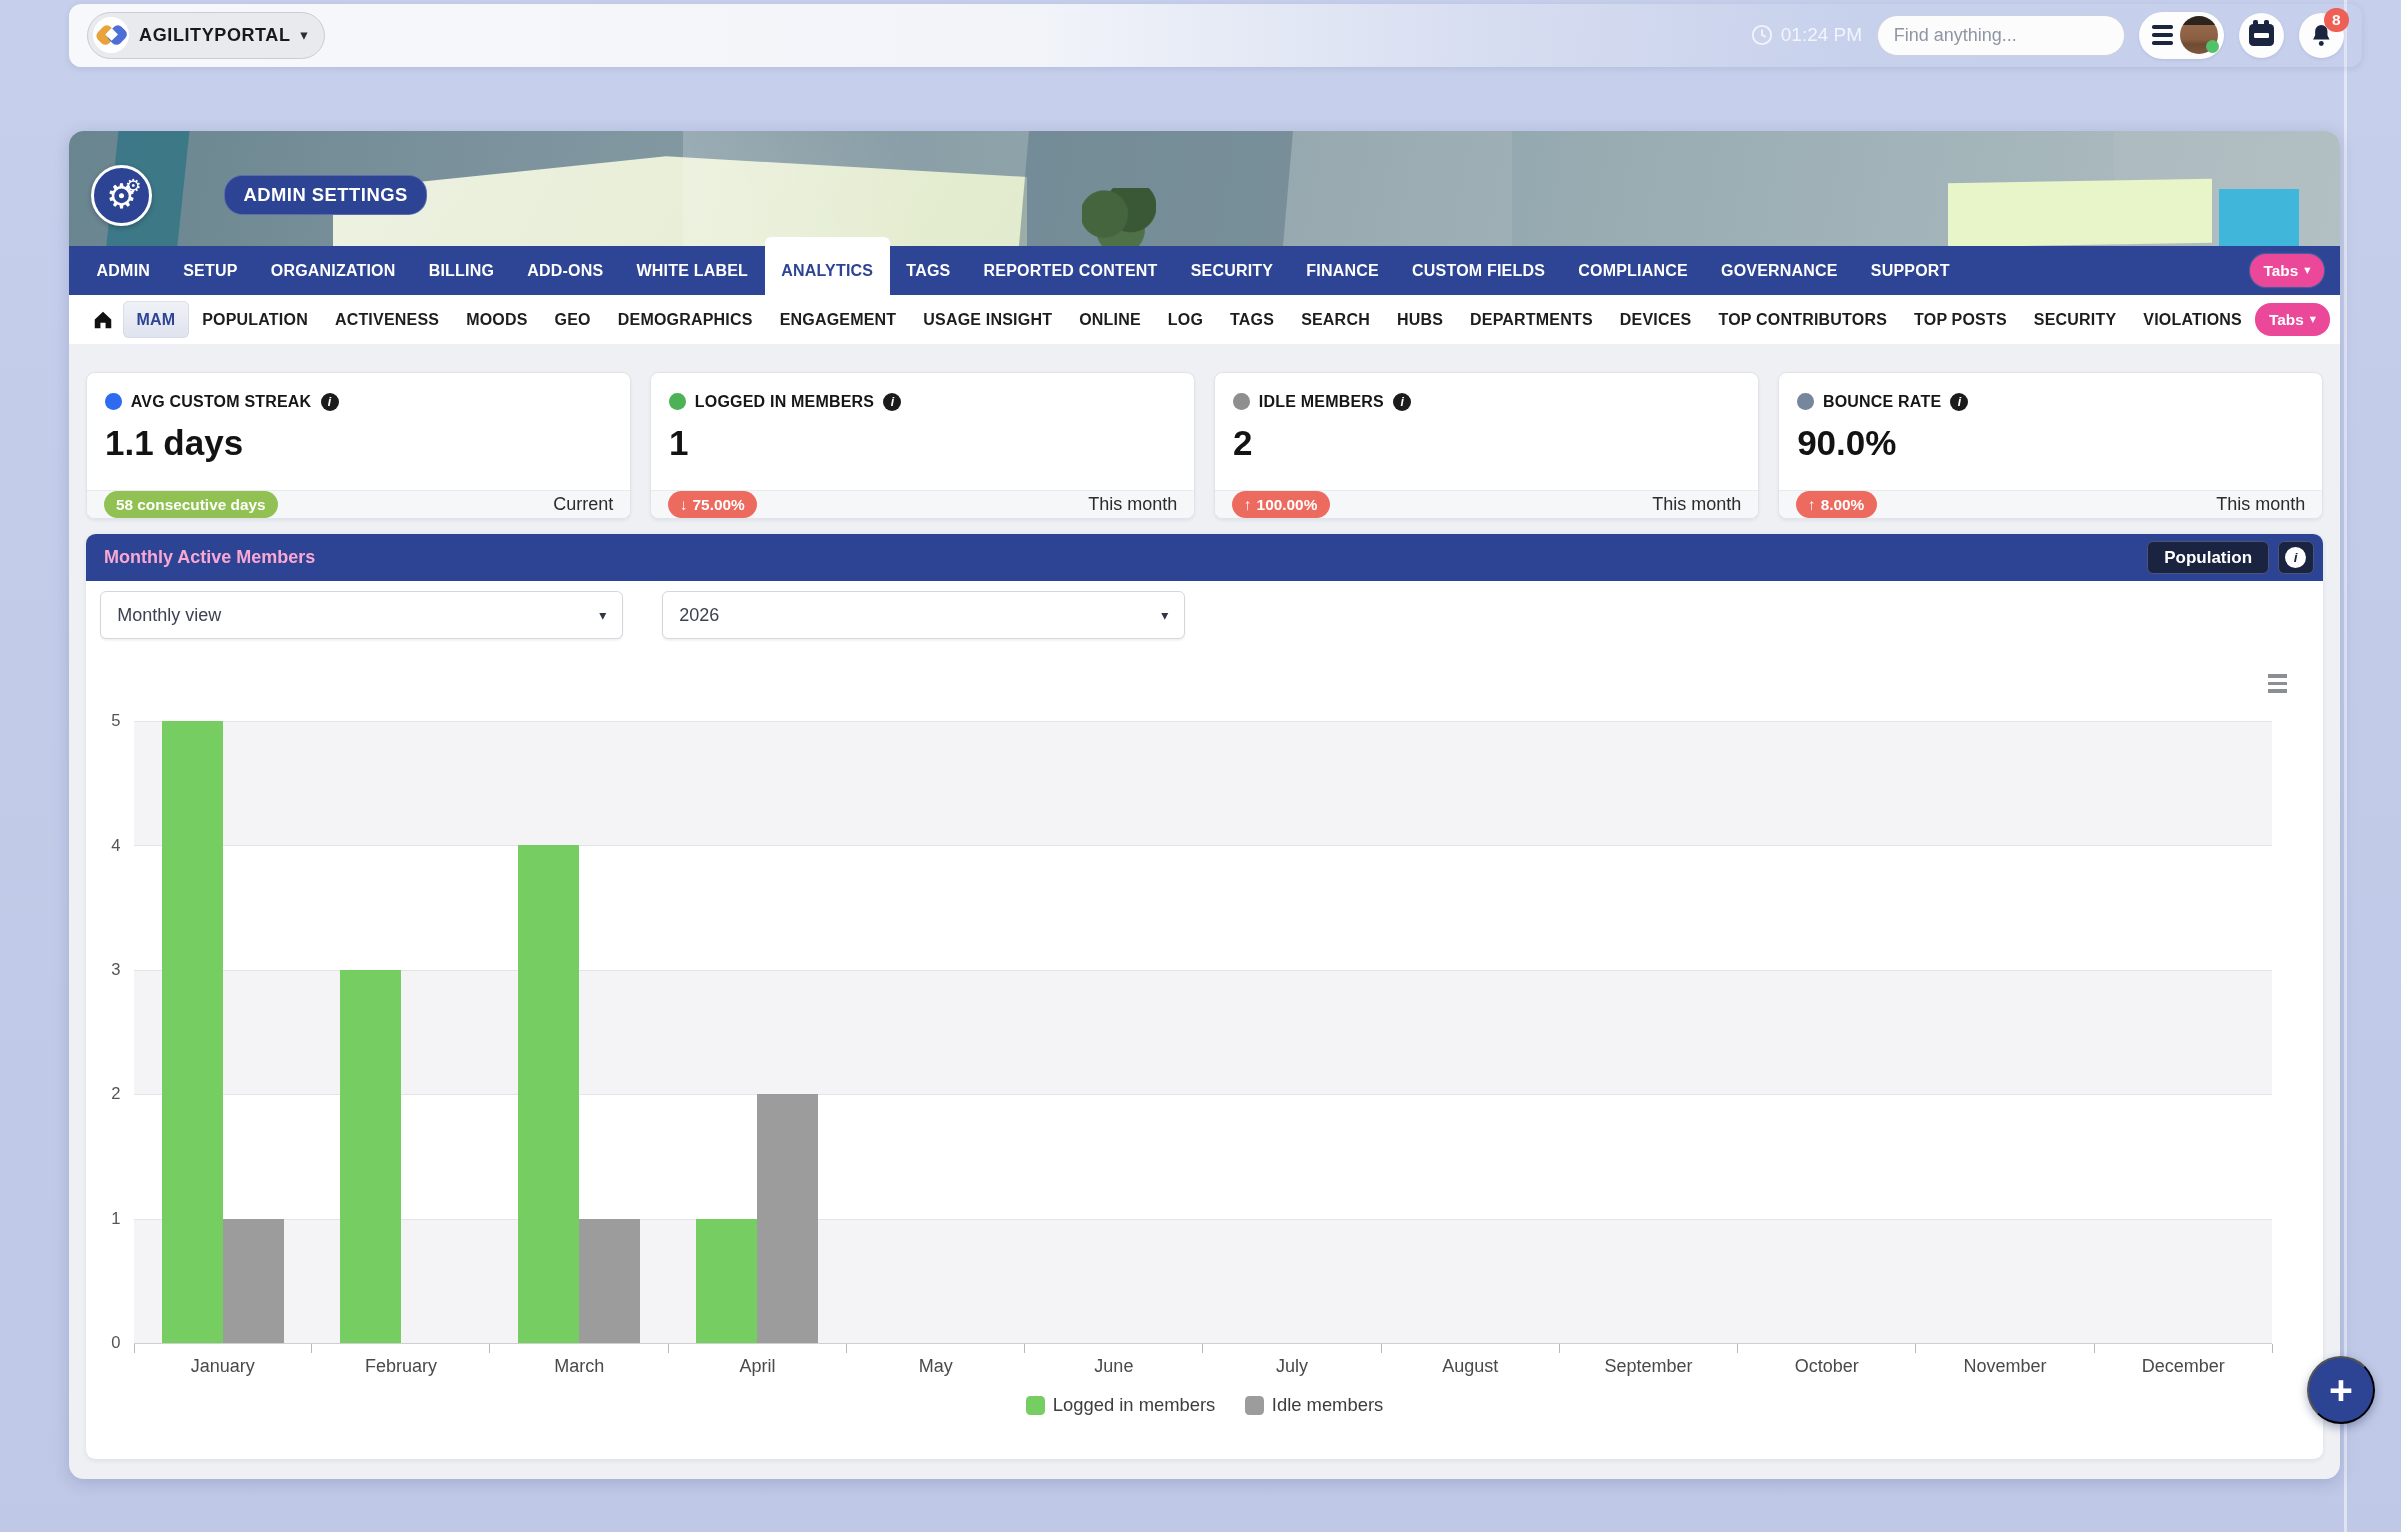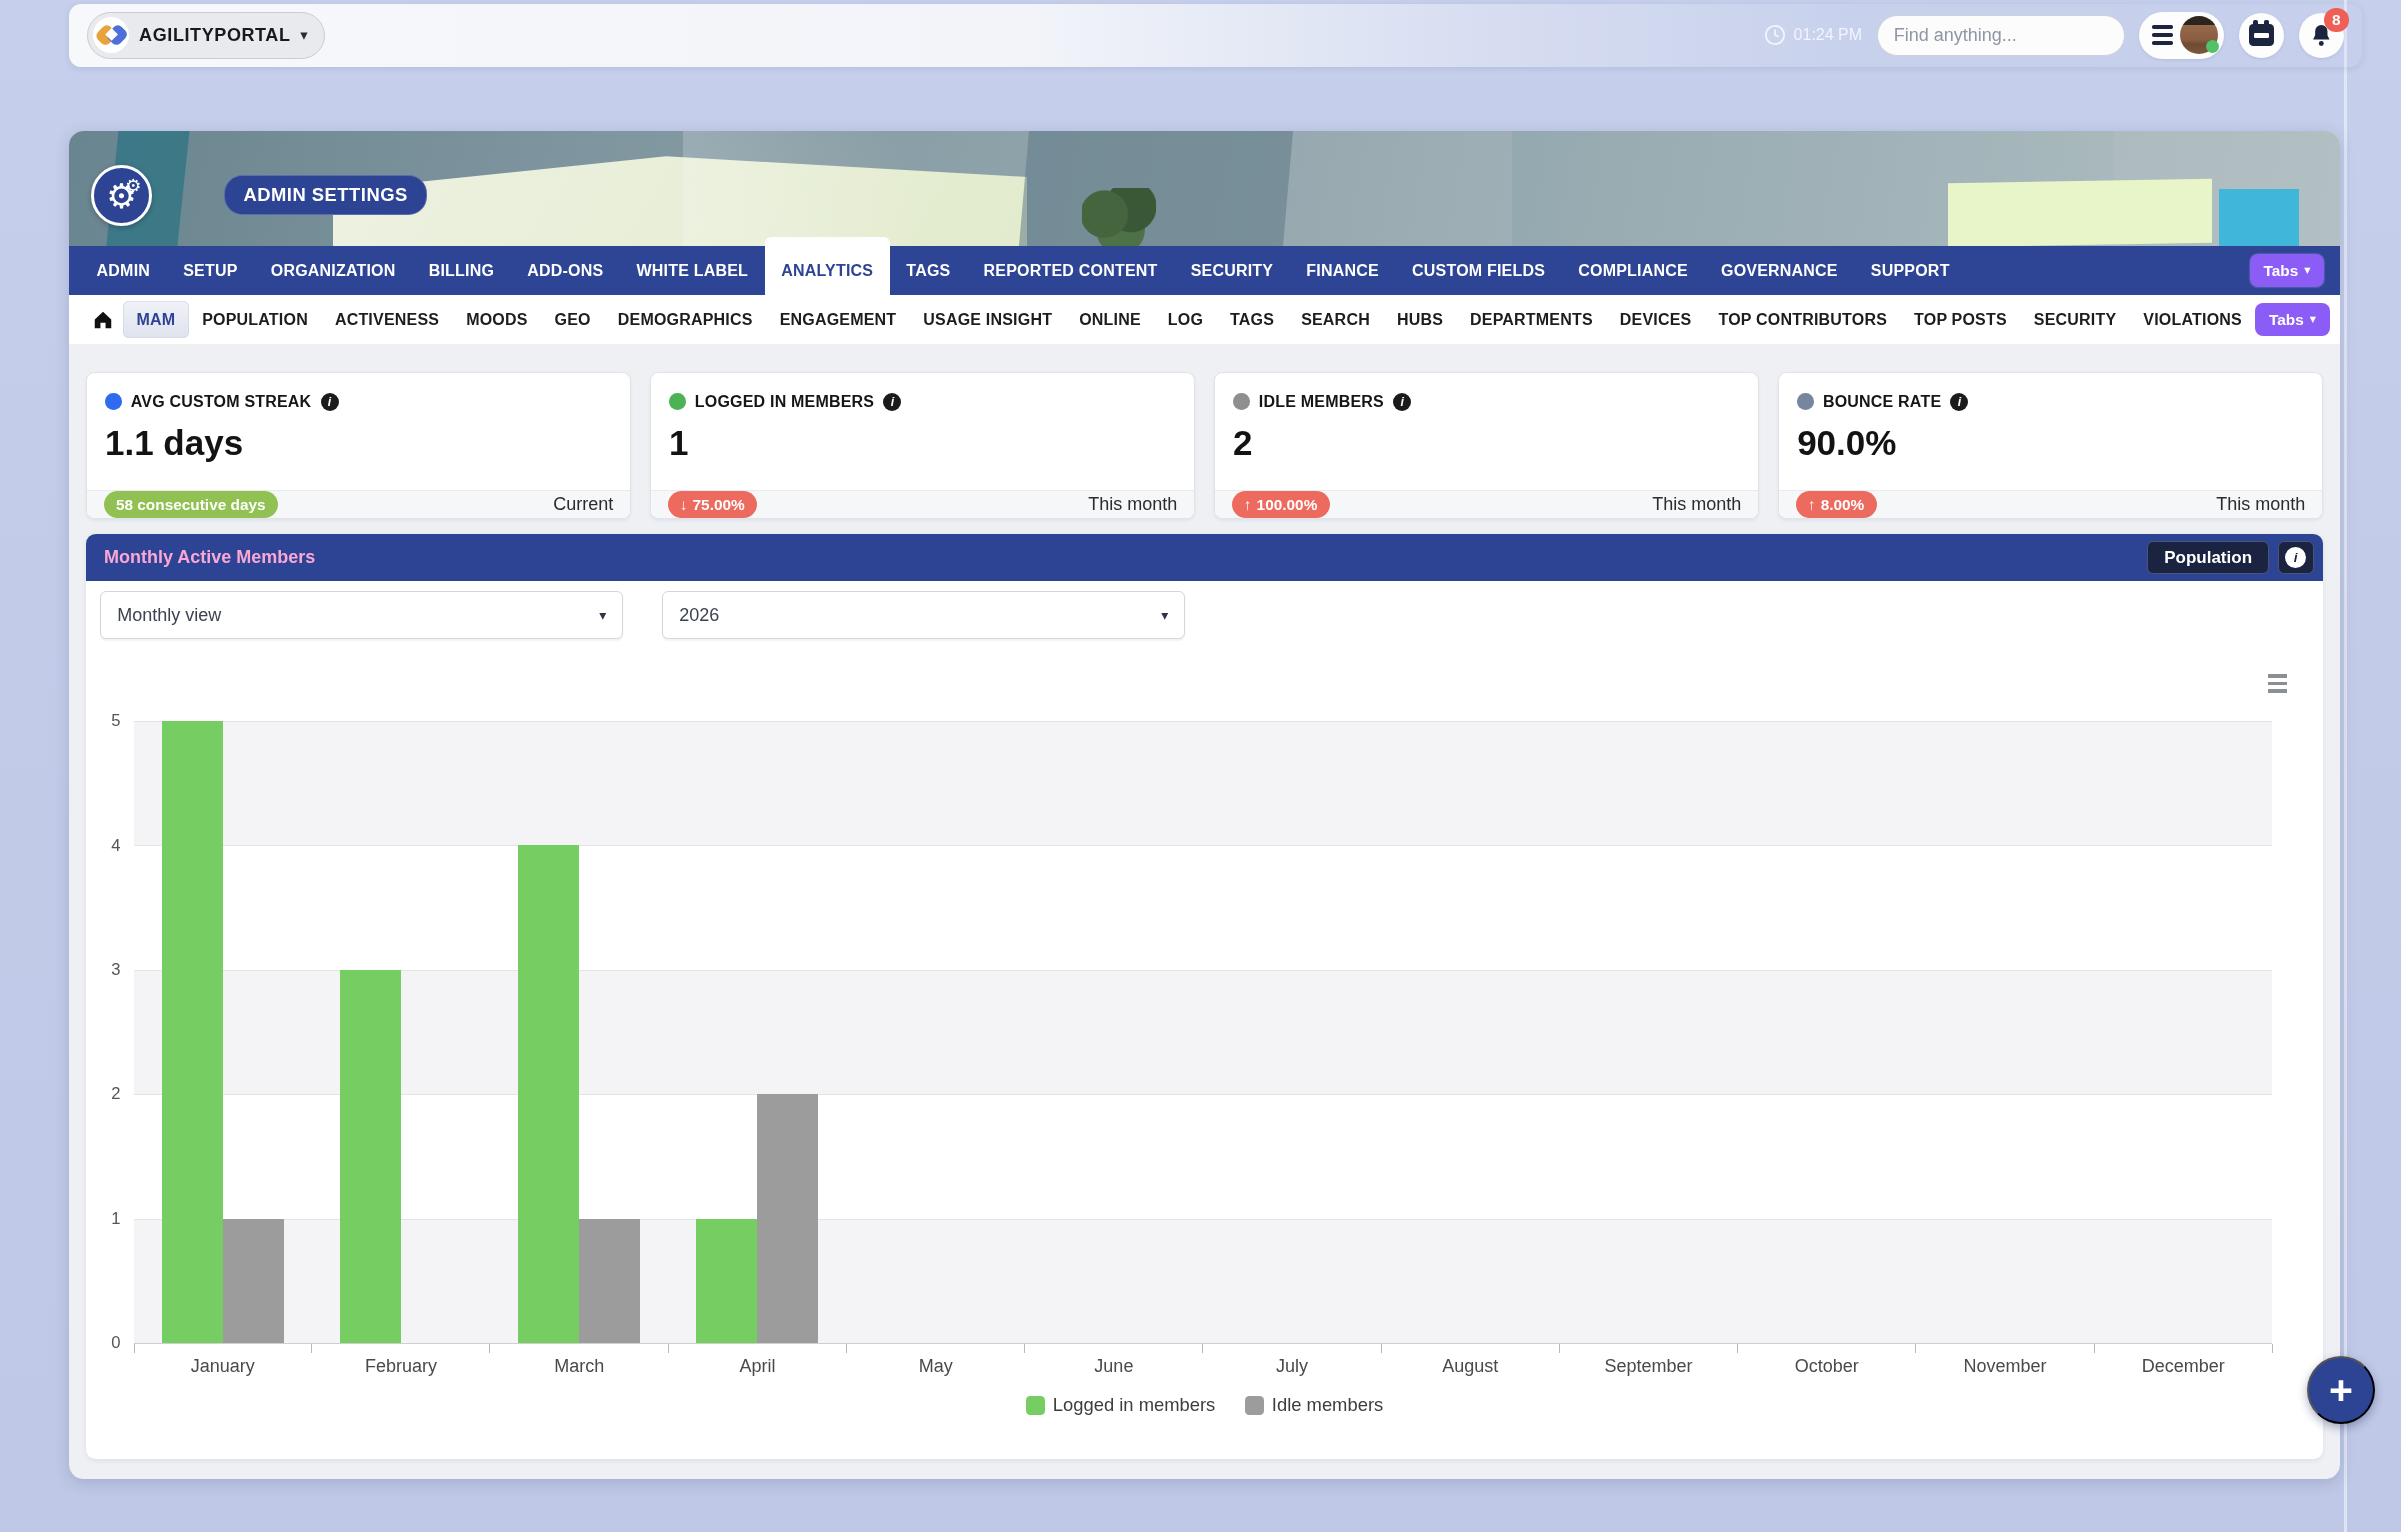--- a/index.html
+++ b/index.html
@@ -26,21 +26,21 @@
     background:#e9eaee; border:1.2px solid #c9ccd5; border-radius:614px;
     padding:4.3px 16px 4.3px 4.9px; height:47px;
   }
   .brand-logo { width:36px; height:36px; border-radius:50%; background:#fff; position:relative; overflow:hidden; }
   .brand-logo .lg-o { position:absolute; left:4.3px; top:8.6px; width:16px; height:18.4px; background:#e8a33d; border-radius:5.5px; transform:rotate(45deg); }
   .brand-logo .lg-b { position:absolute; right:4.3px; top:8.6px; width:16px; height:18.4px; background:#4f6fd8; border-radius:5.5px; transform:rotate(45deg); }
   .brand-logo .lg-w { position:absolute; left:13.5px; top:13px; width:9.2px; height:9.2px; background:#fff; transform:rotate(45deg); }
   .brand-name { font-size:18px; font-weight:800; letter-spacing:0.6px; color:#17191d; }
   .caret { font-size:14.7px; color:#2a2d33; line-height:1; }
   .tb-spacer { flex:1; }
-  .tb-time { display:flex; align-items:center; gap:7.4px; color:#f2f4fe; font-size:16px; font-weight:500; }
+  .tb-time { display:flex; align-items:center; gap:7.4px; color:#f2f4fe; font-size:19px; font-weight:500; }
   .search-pill {
     display:flex; align-items:center; width:248px; height:41px;
     background:#fcfcfd; border:1.2px solid #ccd1dd; border-radius:614px; overflow:hidden;
   }
   .search-pill input {
     flex:1; border:none; outline:none; background:transparent;
     font-family:inherit; font-size:18px; color:#3c4250; padding:0 12.3px 0 16px;
   }
   .search-pill input::placeholder { color:#8e95a3; }
   .search-div { width:1.2px; height:100%; background:#d9dde6; }
@@ -92,22 +92,22 @@
   .admin-pill { position:absolute; left:155px; top:44px; background:#2d4394; border:1.2px solid rgba(255,255,255,.22);
     color:#fff; font-size:18.4px; font-weight:800; letter-spacing:0.5px; padding:8px 18.4px; border-radius:18.4px; z-index:2; }
 
   
   .nav { height:49px; background:#2e4494; display:flex; align-items:stretch; padding:0 16px 0 11px; position:relative; z-index:2; }
   .nav-list { display:flex; align-items:stretch; }
   .nav-item { display:flex; align-items:center; padding:0 16.6px; color:#fff; font-size:16px; font-weight:700;
     letter-spacing:0.2px; cursor:pointer; white-space:nowrap; }
   .nav-item.active { background:#fff; color:#2d4394; border-radius:6.1px 6.1px 0 0; margin-top:-8.6px; padding-top:8.6px; }
   .nav .spacer, .subnav .spacer { flex:1; }
-  .tabs-btn { align-self:center; display:flex; align-items:center; gap:6.1px; background:#8b5cf6; color:#fff;
-    font-size:15.4px; font-weight:700; border-radius:8px; padding:7.4px 13.5px; cursor:pointer;
+  .tabs-btn { align-self:center; display:flex; align-items:center; gap:6.1px; background:#ec4899; color:#fff;
+    font-size:15.4px; font-weight:700; border-radius:16px; padding:7.4px 13.5px; cursor:pointer;
     box-shadow:0 0 0 1.2px rgba(255,255,255,.12); }
   .tabs-btn .caret { color:#fff; font-size:12.3px; }
 
   
   .subnav { height:49px; background:#fff; display:flex; align-items:center; padding:0 16px 0 14.7px; position:relative; z-index:2; }
   .home-btn { display:flex; align-items:center; padding:0 8.6px; cursor:pointer; }
   .subnav-list { display:flex; align-items:center; }
   .subnav-item { padding:0 13.5px; font-size:16px; font-weight:600; color:#1d1d1f; letter-spacing:0.2px;
     cursor:pointer; white-space:nowrap; }
   .subnav-item.active { background:linear-gradient(#f0f2f7,#dfe3ee); color:#2d4394; border-radius:6.1px;

